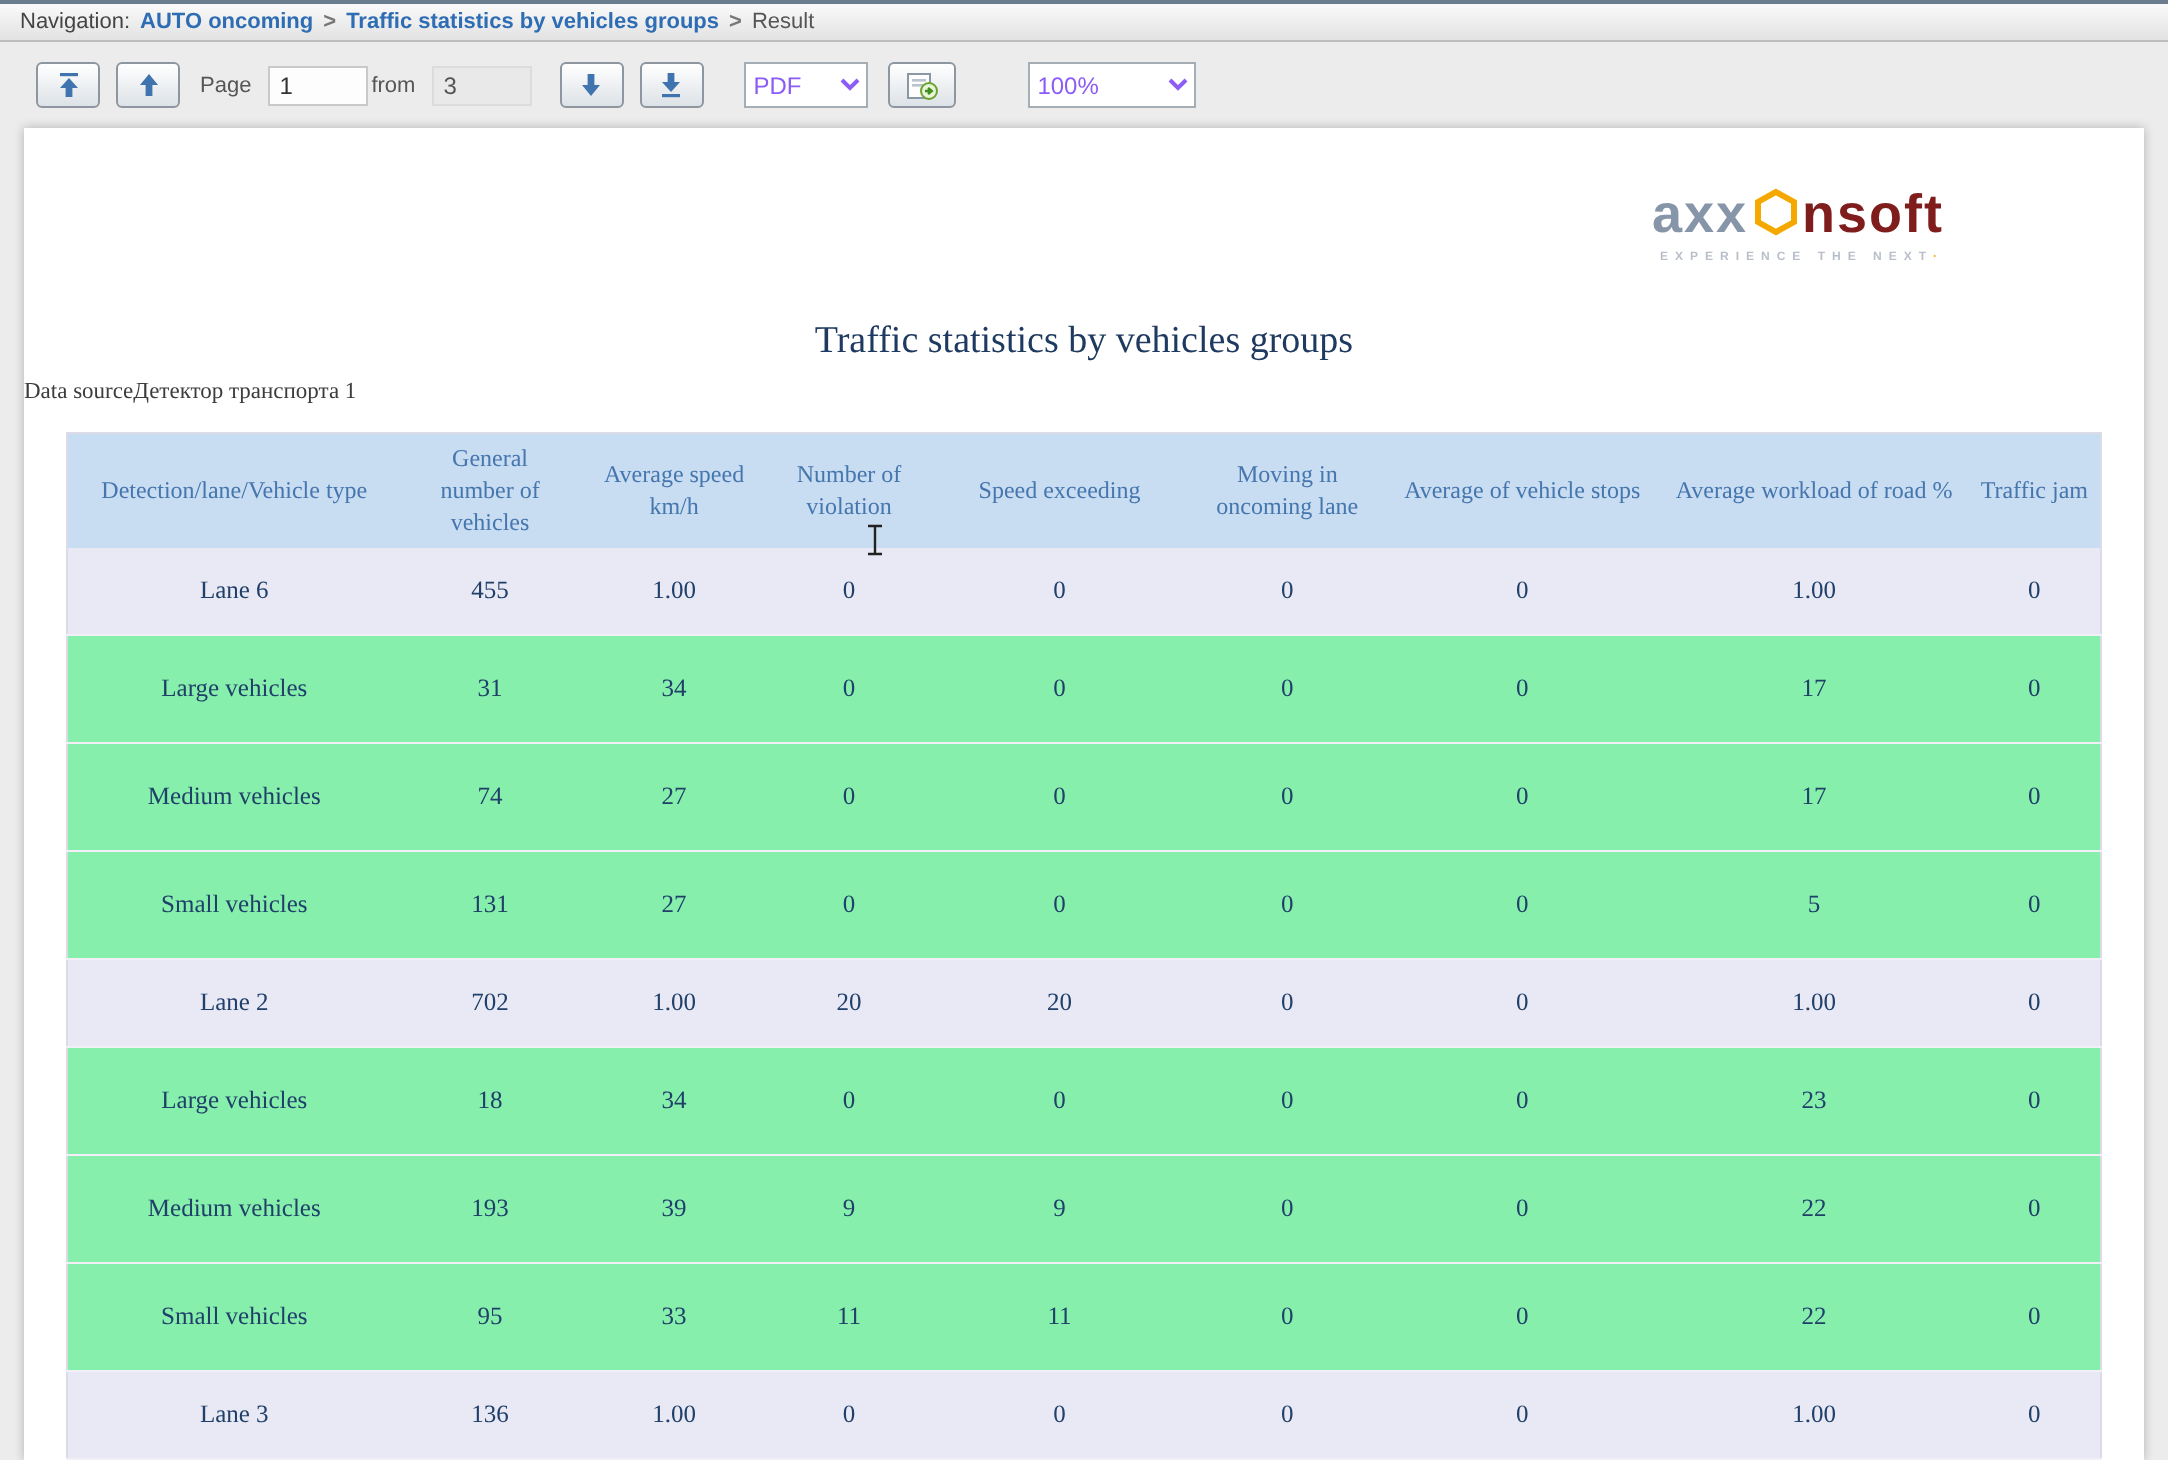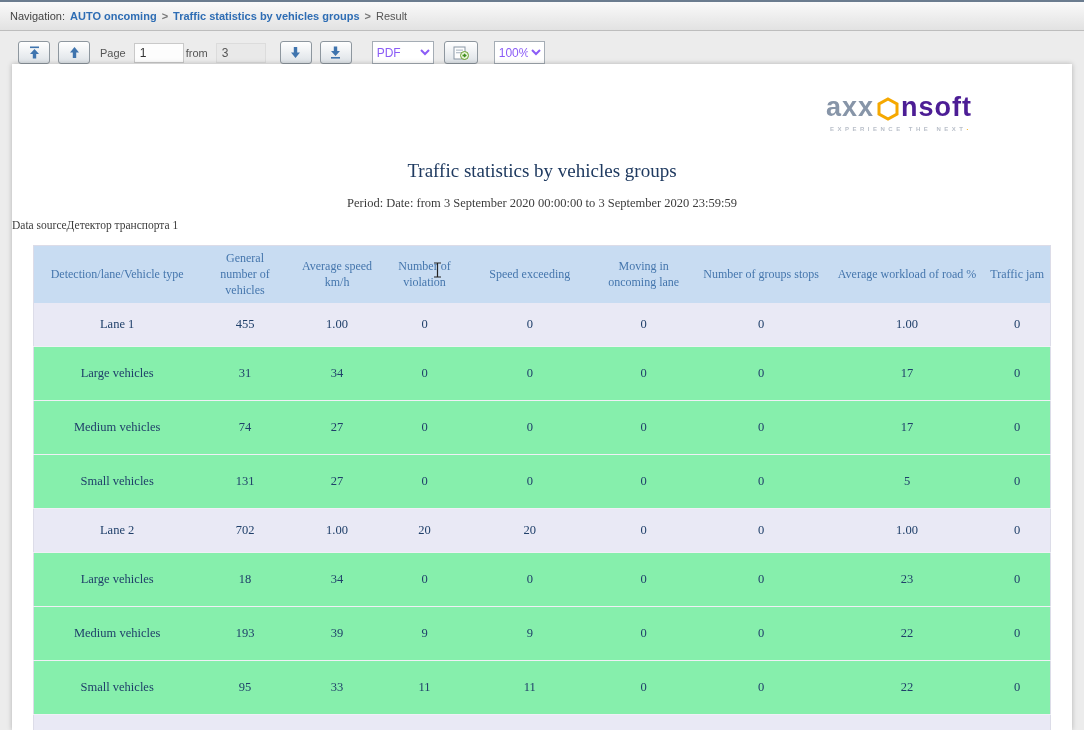--- a/index.html
+++ b/index.html
@@ -6,21 +6,21 @@
   html,body { margin:0; padding:0; }
   body {
     width:1084px; height:730px; overflow:hidden;
     background:#ececec;
     font-family:"Liberation Sans", sans-serif;
     position:relative;
   }
 
   
   .navbar {
-    height:31px;
+    height:21px;
     background:linear-gradient(#fafafa,#e2e2e2);
     border-top:2px solid #6b7c8f;
     border-bottom:1px solid #bdbdbd;
     display:flex; align-items:center;
     padding:0 10px;
     font-size:11px; color:#444;
     white-space:nowrap;
   }
   .navbar .crumb-link { color:#2e6db4; font-weight:bold; cursor:pointer; }
   .navbar .crumb-current { color:#555; }
@@ -55,45 +55,45 @@
     font-family:"Liberation Sans",sans-serif;
     margin-right:14px;
   }
   .combo {
     height:23px; font-size:12px; color:#8b5cf6;
     border:1px solid #a5adb5; background:#fff;
     font-family:"Liberation Sans",sans-serif;
     margin-right:10px;
   }
   .format-combo { width:62px; margin-left:12px; }
-  .zoom-combo  { width:51px; margin-left:8px; }
+  .zoom-combo  { width:84px; margin-left:28px; }
   .export-btn { width:34px; }
 
   
   .sheet {
     position:absolute; left:12px; top:64px;
     width:1060px; height:666px;
     background:#ffffff;
     box-shadow:0 0 5px rgba(0,0,0,0.25);
   }
 
   
   .logo {
     position:absolute; top:30px; right:100px;
     text-align:right;
   }
-  .logo-line { display:flex; align-items:flex-end; justify-content:flex-end; }
+  .logo-line { display:flex; align-items:flex-start; justify-content:flex-end; }
   .logo-axx {
     font-size:27px; font-weight:bold; letter-spacing:1px;
     color:#8795a8; line-height:1;
   }
   .logo-hex { margin:0 1px 0 2px; }
   .logo-soft {
     font-size:27px; font-weight:bold; letter-spacing:1px;
-    color:#4c1d95; line-height:1;
+    color:#7f1d1d; line-height:1;
   }
   .logo-tagline {
     margin-top:5px;
     font-size:6px; letter-spacing:3.5px;
     color:#b9bfc9; font-weight:bold;
   }
   .logo-tagline .dot { color:#f5a800; }
 
   
   .report-title {
@@ -221,21 +221,20 @@
         <polygon points="12,2 21,7 21,17 12,22 3,17 3,7" fill="none" stroke="#f5a800" stroke-width="3"></polygon>
       </svg>
       <span class="logo-soft">nsoft</span>
     </div>
     <div class="logo-tagline">
       <span>EXPERIENCE THE NEXT</span><span class="dot">·</span>
     </div>
   </div>
 
   <div class="report-title">Traffic statistics by vehicles groups</div>
-  <div class="report-period">Period: Date: from 3 September 2020 00:00:00 to 3 September 2020 23:59:59</div>
   <div class="report-source">Data sourceДетектор транспорта 1</div>
 
   <div class="rpt-table-wrap">
     <table class="rpt">
       <colgroup>
         <col style="width:16.4%">
           <col style="width:8.8%">
           <col style="width:9.3%">
         <col style="width:7.9%">
           <col style="width:12.8%">
@@ -245,28 +244,28 @@
           <col style="width:6.5%">
       </colgroup>
       <thead>
         <tr>
           <th>Detection/lane/Vehicle type</th>
           <th>General number of vehicles</th>
           <th>Average speed km/h</th>
           <th>Number of violation</th>
           <th>Speed exceeding</th>
           <th>Moving in oncoming lane</th>
-          <th>Number of groups stops</th>
+          <th>Average of vehicle stops</th>
           <th>Average workload of road %</th>
           <th>Traffic jam</th>
         </tr>
       </thead>
       <tbody>
           <tr class="lane-row">
-            <td>Lane 1</td>
+            <td>Lane 6</td>
             <td>455</td>
             <td>1.00</td>
             <td>0</td>
             <td>0</td>
             <td>0</td>
             <td>0</td>
             <td>1.00</td>
             <td>0</td>
           </tr>
           <tr class="group-row">

